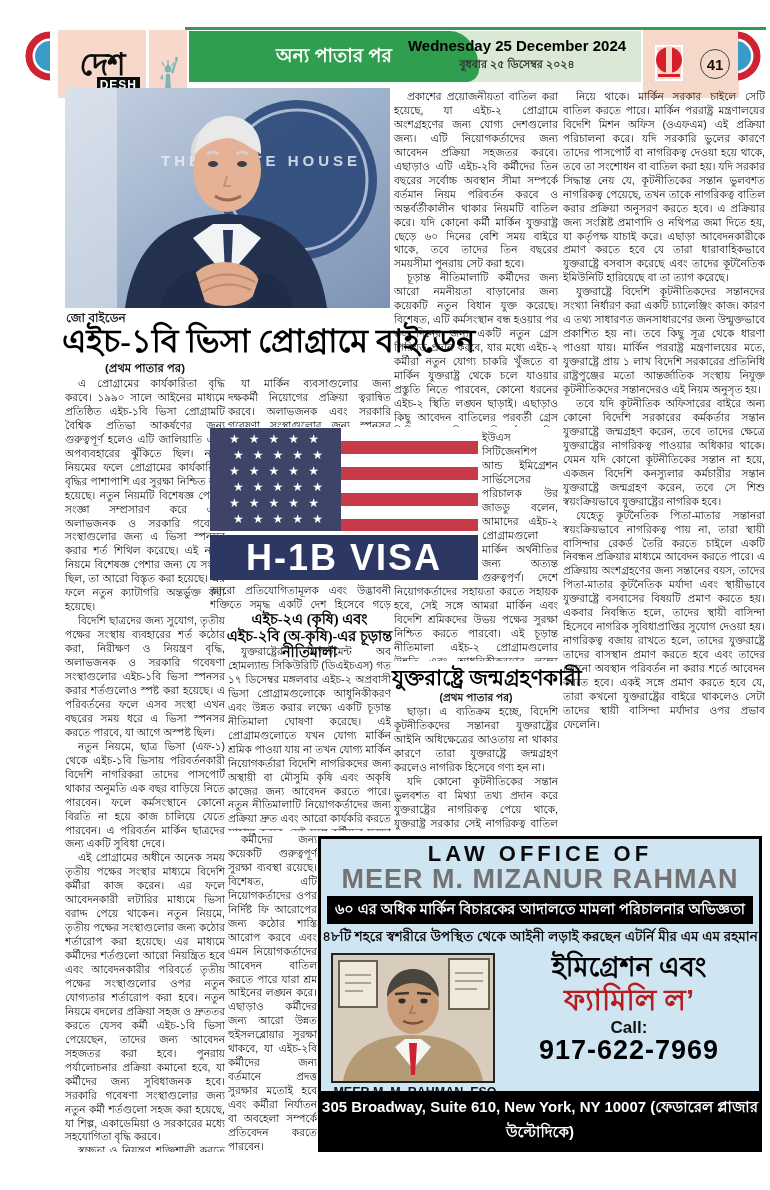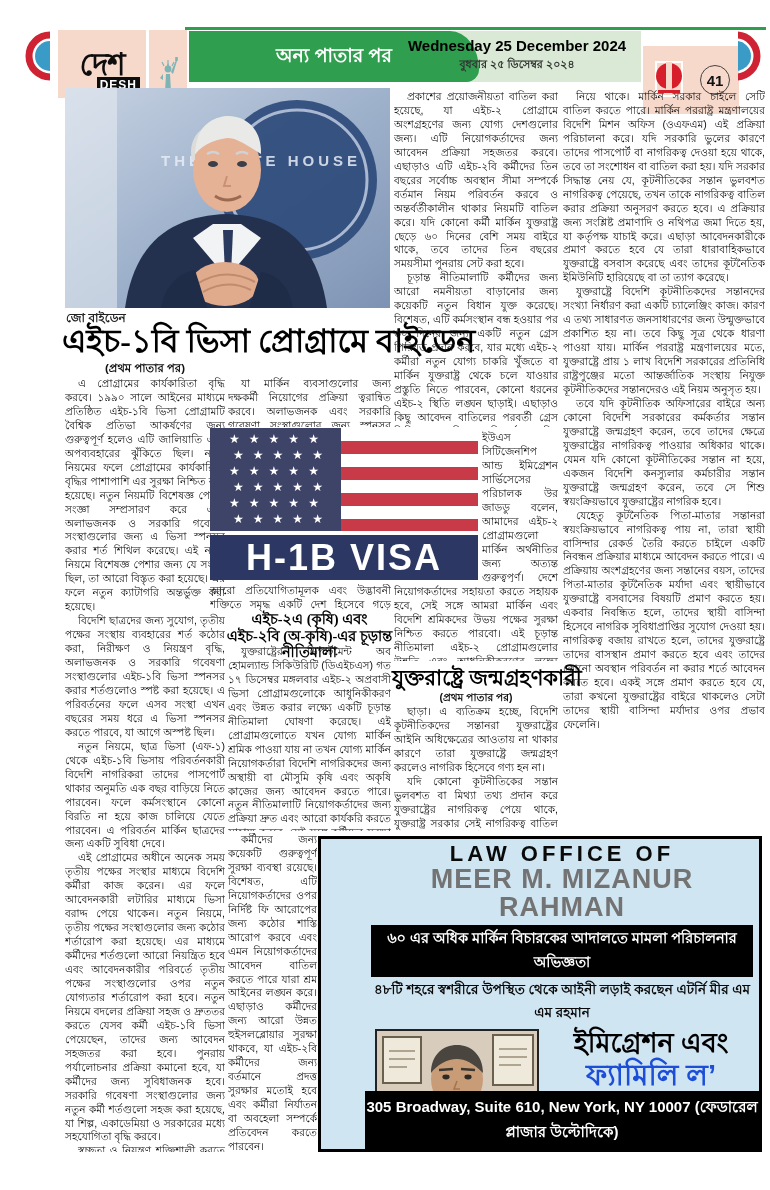--- a/index.html
+++ b/index.html
@@ -19,21 +19,21 @@
   .logo-bn{font-size:31px;font-weight:bold;color:#0d0d0d;line-height:1;letter-spacing:-1px;}
   .logo-en{position:absolute;right:6px;bottom:5px;background:#0d0d0d;color:#fff;font-size:12px;font-weight:bold;padding:1px 3px;letter-spacing:1px;}
   .liberty-box{left:149px;width:38px;display:flex;align-items:flex-end;justify-content:center;}
   .banner-wrap{position:absolute;left:189px;top:31px;width:452px;height:51px;background:var(--lightgreen);}
   .banner-green{position:absolute;left:0;top:0;width:290px;height:51px;background:var(--green);
     border-radius:0 60px 26px 0/0 80px 26px 0;display:flex;align-items:center;justify-content:center;}
   .banner-green span{color:#fff;font-size:19px;font-weight:bold;}
   .date-block{position:absolute;right:14px;top:6px;width:220px;text-align:center;}
   .date-en{font-size:15px;font-weight:bold;color:#000000;}
   .date-bn{font-size:11px;font-weight:bold;color:#333;margin-top:2px;}
-  .pagebox{left:643px;width:96px;display:flex;align-items:center;justify-content:center;gap:14px;margin-top:16px;}
+  .pagebox{left:643px;width:96px;display:flex;align-items:center;justify-content:center;gap:14px;}
   .pagenum-circle{width:30px;height:30px;border:1.5px solid #444;border-radius:50%;
     display:flex;align-items:center;justify-content:center;font-size:15px;font-weight:bold;color:#111;background:transparent;}
 
   
   .photo{position:absolute;left:65px;top:88px;width:325px;height:220px;overflow:hidden;}
   .photo-caption{position:absolute;left:66px;top:309px;font-size:12px;font-weight:bold;color:#222;}
   .headline1{position:absolute;left:62px;top:316px;width:330px;text-align:center;font-size:32px;font-weight:bold;color:#000;
     font-family:"Liberation Serif","DejaVu Serif",serif;white-space:nowrap;}
   .contnote{position:absolute;font-size:11.5px;font-weight:bold;text-align:center;color:#111;}
   .cn1{left:65px;top:360px;width:160px;}
@@ -64,33 +64,33 @@
     color:#fff;font-size:12px;line-height:16px;text-align:center;padding-top:3px;}
   .canton .srow{letter-spacing:9px;white-space:nowrap;}
   .stripes{position:absolute;left:131px;top:0;width:137px;height:103px;
     background:repeating-linear-gradient(180deg,#fff 0 13px,var(--flag-red) 13px 26px);}
   .visa-banner{position:absolute;left:0;top:107px;width:268px;height:45px;background:var(--banner-navy);
     display:flex;align-items:center;justify-content:center;}
   .visa-banner span{color:#fff;font-size:36px;font-weight:800;letter-spacing:2px;font-family:"Liberation Sans",sans-serif;}
 
   
   .ad{position:absolute;left:318px;top:836px;width:444px;height:316px;background:var(--adblue);
-    border:3px solid #000;display:flex;flex-direction:column;overflow:hidden;padding-left:44px;}
+    border:3px solid #000;display:flex;flex-direction:column;overflow:hidden;}
   .ad-line1{text-align:center;font-size:22px;font-weight:bold;letter-spacing:4px;color:#0a0a0a;margin-top:3px;line-height:1.05;}
   .ad-line2{text-align:center;font-size:27px;font-weight:bold;letter-spacing:1px;color:#737373;line-height:1.05;}
   .ad-banner{background:#000;color:#fff;font-size:14.5px;font-weight:bold;text-align:center;margin:3px 6px 0 6px;padding:2px 0;}
   .ad-subline{text-align:center;font-size:13.5px;font-weight:bold;color:#0a0a0a;margin-top:2px;}
   .ad-row{flex:1;display:flex;padding:4px 8px 0 10px;gap:8px;overflow:hidden;}
   .ad-left{width:168px;flex:none;}
   .ad-photo{width:164px;height:130px;border:2px solid #222;background:#fff;overflow:hidden;}
   .ad-cap{text-align:center;line-height:1.12;margin-top:2px;}
   .ad-cap .n{font-size:12.5px;font-weight:bold;}
   .ad-right{flex:1;text-align:center;line-height:1.08;}
   .ad-svc1{font-size:27px;font-weight:bold;color:#000;}
-  .ad-svc2{font-size:29px;font-weight:bold;color:#1d4ed8;margin-top:2px;}
+  .ad-svc2{font-size:29px;font-weight:bold;color:#b91c1c;margin-top:2px;}
   .ad-call{font-size:17px;font-weight:bold;color:#111;margin-top:3px;}
   .ad-phone{font-size:27px;font-weight:bold;letter-spacing:1px;color:#000;line-height:1.02;}
   .ad-address{background:#000;color:#fff;font-size:15px;font-weight:bold;text-align:center;padding:4px 0;flex:none;}
 </style>
 </head>
 <body>
 
 <div id="page">
 
   <div class="hdr-topline"></div>

